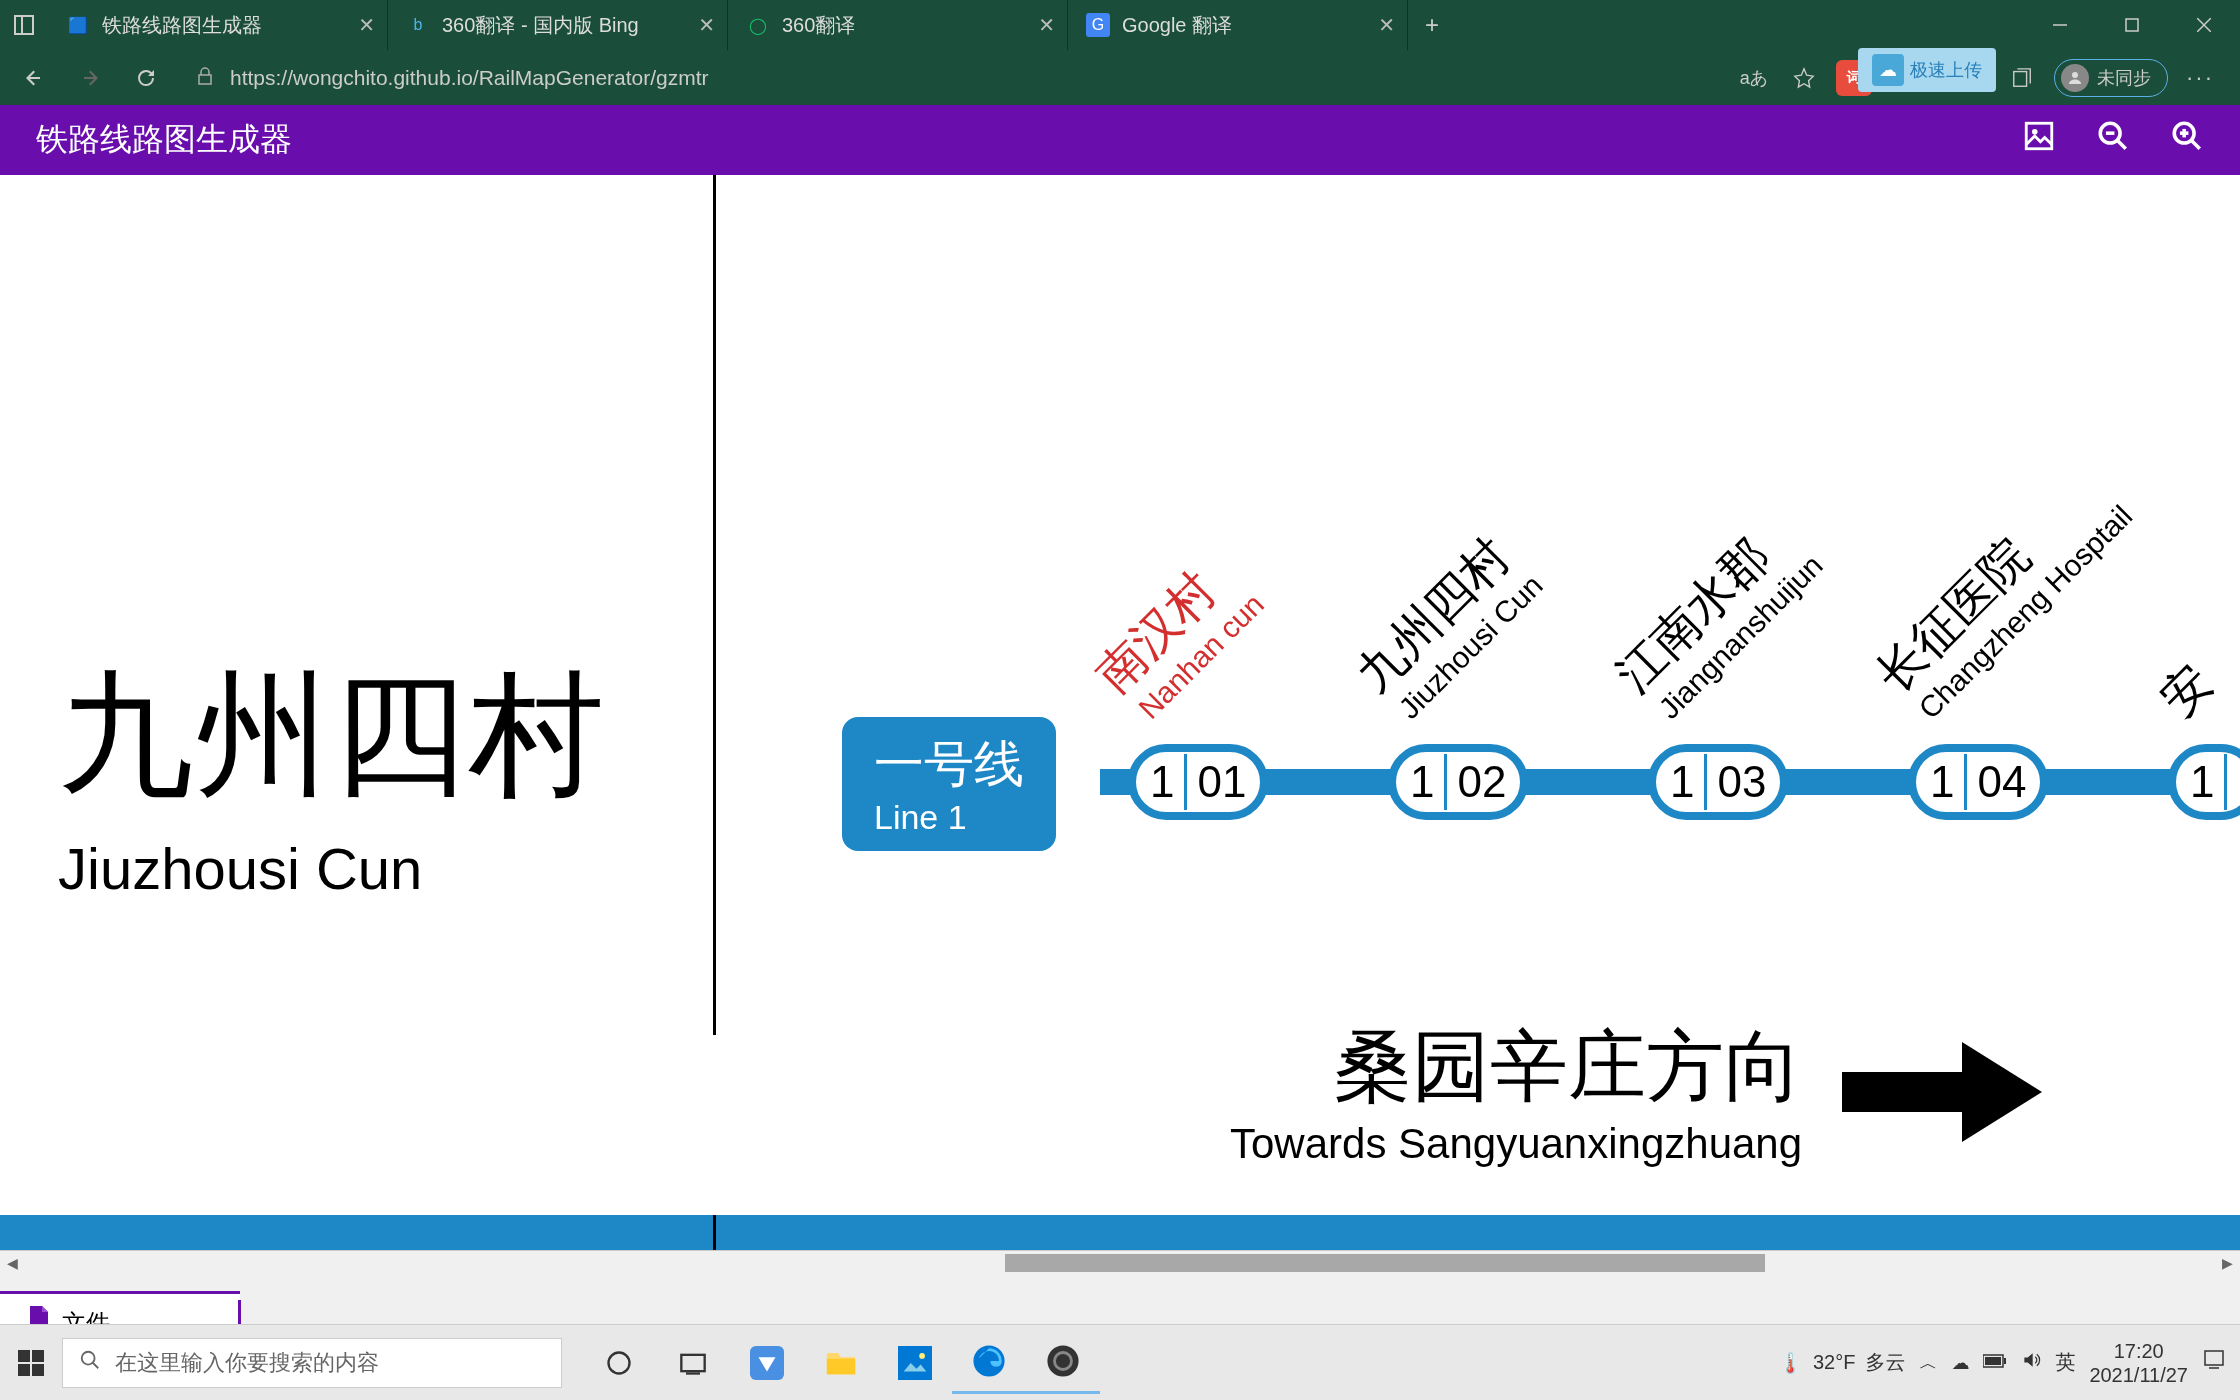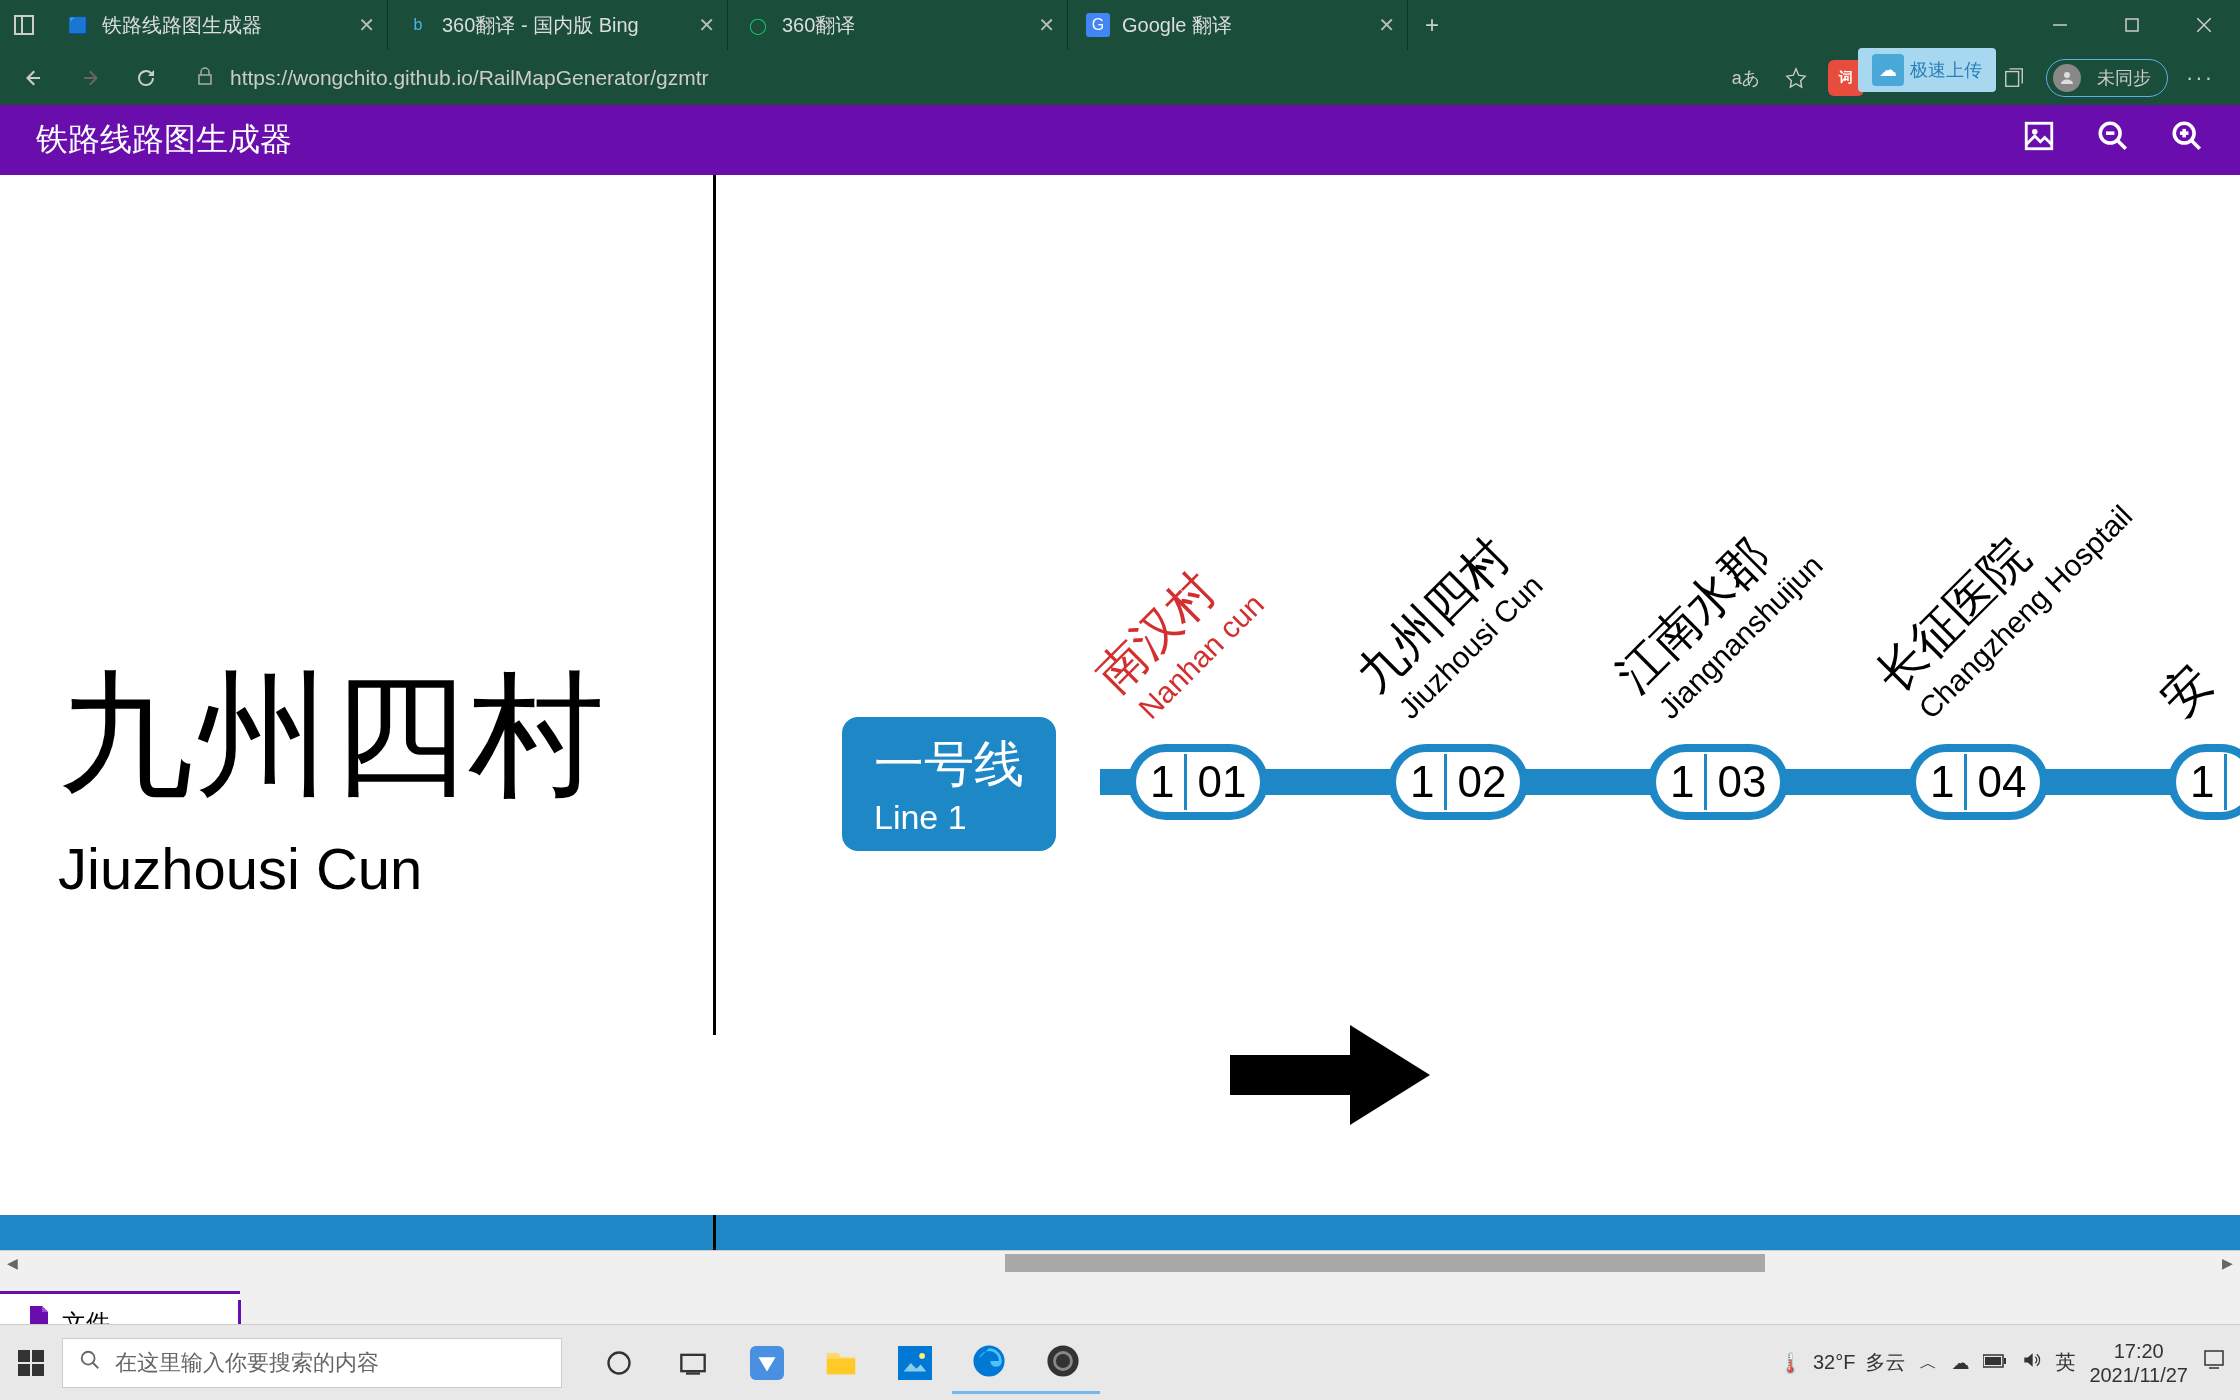--- a/index.html
+++ b/index.html
@@ -19,21 +19,21 @@
 
 .addr-bar { background: #1a4d3a; height: 55px; display: flex; align-items: center; padding: 0 12px; gap: 12px; }
 .nav-btn { width: 44px; height: 44px; display: flex; align-items: center; justify-content: center; color: #ccc; border-radius: 4px; }
 .nav-btn.disabled { color: #666; }
 .url-field { flex: 1; display: flex; align-items: center; padding: 0 16px; color: #ccc; font-size: 21px; gap: 16px; }
 .lock-icon { color: #aaa; }
 .addr-actions { display: flex; gap: 14px; align-items: center; margin-right: 10px; }
 .addr-act { width: 36px; height: 36px; display: flex; align-items: center; justify-content: center; color: #ccc; border-radius: 6px; }
 .addr-act.red { background: #e74c3c; color: #fff; font-size: 14px; font-weight: bold; }
 .addr-act.blue { color: #5bb0e8; }
-.sync-btn { border: 1px solid #5bb0e8; border-radius: 20px; padding: 4px 16px 4px 6px; color: #ccc; display: flex; align-items: center; gap: 16px; font-size: 18px; }
+.sync-btn { border: 1px solid #5bb0e8; border-radius: 20px; padding: 4px 16px 4px 6px; color: #ccc; display: flex; align-items: center; gap: 8px; font-size: 18px; }
 .sync-avatar { width: 28px; height: 28px; border-radius: 50%; background: #888; display: flex; align-items: center; justify-content: center; }
 .upload-badge { background: #a8d8f0; color: #2980b9; padding: 6px 14px; font-size: 18px; border-radius: 4px; position: absolute; top: 48px; right: 244px; display: flex; align-items: center; gap: 6px; z-index: 10; }
 .upload-badge-icon { background: #4aa8d8; width: 32px; height: 32px; border-radius: 4px; color: #fff; display: flex; align-items: center; justify-content: center; font-size: 18px; }
 
 
 .app-header { background: #6a0dad; height: 70px; display: flex; align-items: center; padding: 0 36px; color: #fff; font-size: 32px; }
 .app-header-actions { margin-left: auto; display: flex; gap: 40px; }
 .hdr-icon { color: #fff; }
 
 
@@ -298,20 +298,24 @@
     <div class="node-label">
       <span class="node-label-cn">安</span>
     </div>
     <div class="node-pill">
       <span class="node-num">1</span>
       <div class="node-sep"></div>
     </div>
   </div>
 
   <div class="direction">
+    <div class="dir-text">
+      <div class="dir-cn">桑园辛庄方向</div>
+      <div class="dir-en">Towards Sangyuanxingzhuang</div>
+    </div>
     <svg class="dir-arrow" viewBox="0 0 200 120">
         <path d="M0 40h120V10l80 50-80 50V80H0z" fill="#000"></path>
       </svg>
   </div>
 
   <div class="bottom-band"></div>
   <div class="bottom-divider"></div>
 </div>
 
 <div class="hscroll">

